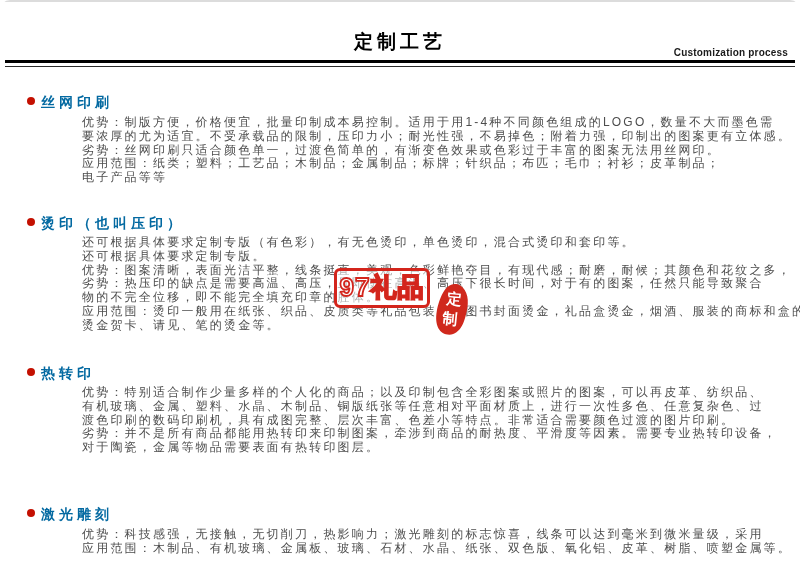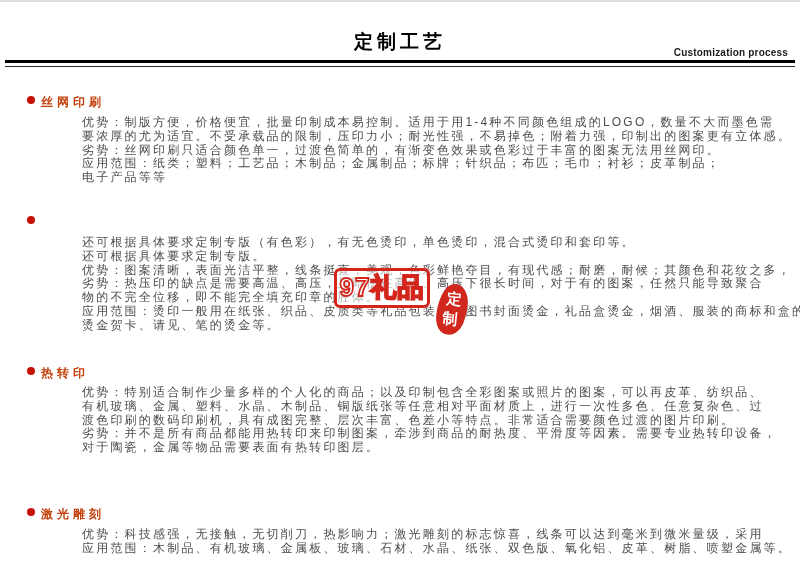--- a/index.html
+++ b/index.html
@@ -3,20 +3,21 @@
 <meta charset="utf-8">
 <style>
   * { margin:0; padding:0; box-sizing:border-box; }
   html,body { background:#fff; }
   .page {
     position:relative;
     width:800px; height:588px;
     background:#ffffff;
     overflow:hidden;
     font-family:"Liberation Sans", sans-serif;
+    border-radius:10px;
   }
   .top-edge {
     position:absolute; top:0; left:0; right:0; height:2px;
     background:#dcdcdc;
   }
   .header-title {
     position:absolute; top:29px; left:0; width:100%;
     text-align:center;
     font-size:19px; font-weight:bold; color:#000;
     letter-spacing:4px;
@@ -27,22 +28,22 @@
     letter-spacing:0.2px;
   }
   .rule {
     position:absolute; top:60px; left:5px; right:5px;
     height:7px;
     border-top:3px solid #000;
     border-bottom:1px solid #2a2a2a;
   }
   .section-title {
     position:absolute; left:27px;
-    font-size:12px; font-weight:bold;
-    color:#c2410c;
+    font-size:14px; font-weight:bold;
+    color:#0369a1;
     letter-spacing:4px;
     white-space:nowrap;
   }
   .bullet {
     display:inline-block;
     width:8px; height:8px; border-radius:50%;
     background:#c41001;
     margin-right:6px;
     vertical-align:2px;
     letter-spacing:0;
@@ -93,21 +94,21 @@
   </div>
   <div class="body-block" style="top:116px">
     <div>优势：制版方便，价格便宜，批量印制成本易控制。适用于用1-4种不同颜色组成的LOGO，数量不大而墨色需</div>
     <div>要浓厚的尤为适宜。不受承载品的限制，压印力小；耐光性强，不易掉色；附着力强，印制出的图案更有立体感。</div>
     <div>劣势：丝网印刷只适合颜色单一，过渡色简单的，有渐变色效果或色彩过于丰富的图案无法用丝网印。</div>
     <div>应用范围：纸类；塑料；工艺品；木制品；金属制品；标牌；针织品；布匹；毛巾；衬衫；皮革制品；</div>
     <div>电子产品等等</div>
   </div>
 
   <div class="section-title" style="top:215px">
-    <span class="bullet"></span>
+    <span class="bullet"></span><span>烫印（也叫压印）</span>
   </div>
   <div class="body-block" style="top:236px">
     <div>还可根据具体要求定制专版（有色彩），有无色烫印，单色烫印，混合式烫印和套印等。</div>
     <div>还可根据具体要求定制专版。</div>
     <div>优势：图案清晰，表面光洁平整，线条挺直，美观，色彩鲜艳夺目，有现代感；耐磨，耐候；其颜色和花纹之多，</div>
     <div>劣势：热压印的缺点是需要高温、高压，且即使在高温、高压下很长时间，对于有的图案，任然只能导致聚合</div>
     <div>物的不完全位移，即不能完全填充印章的腔体。</div>
     <div>应用范围：烫印一般用在纸张、织品、皮质类等礼品包装上。图书封面烫金，礼品盒烫金，烟酒、服装的商标和盒的</div>
     <div>烫金贺卡、请见、笔的烫金等。</div>
   </div>

